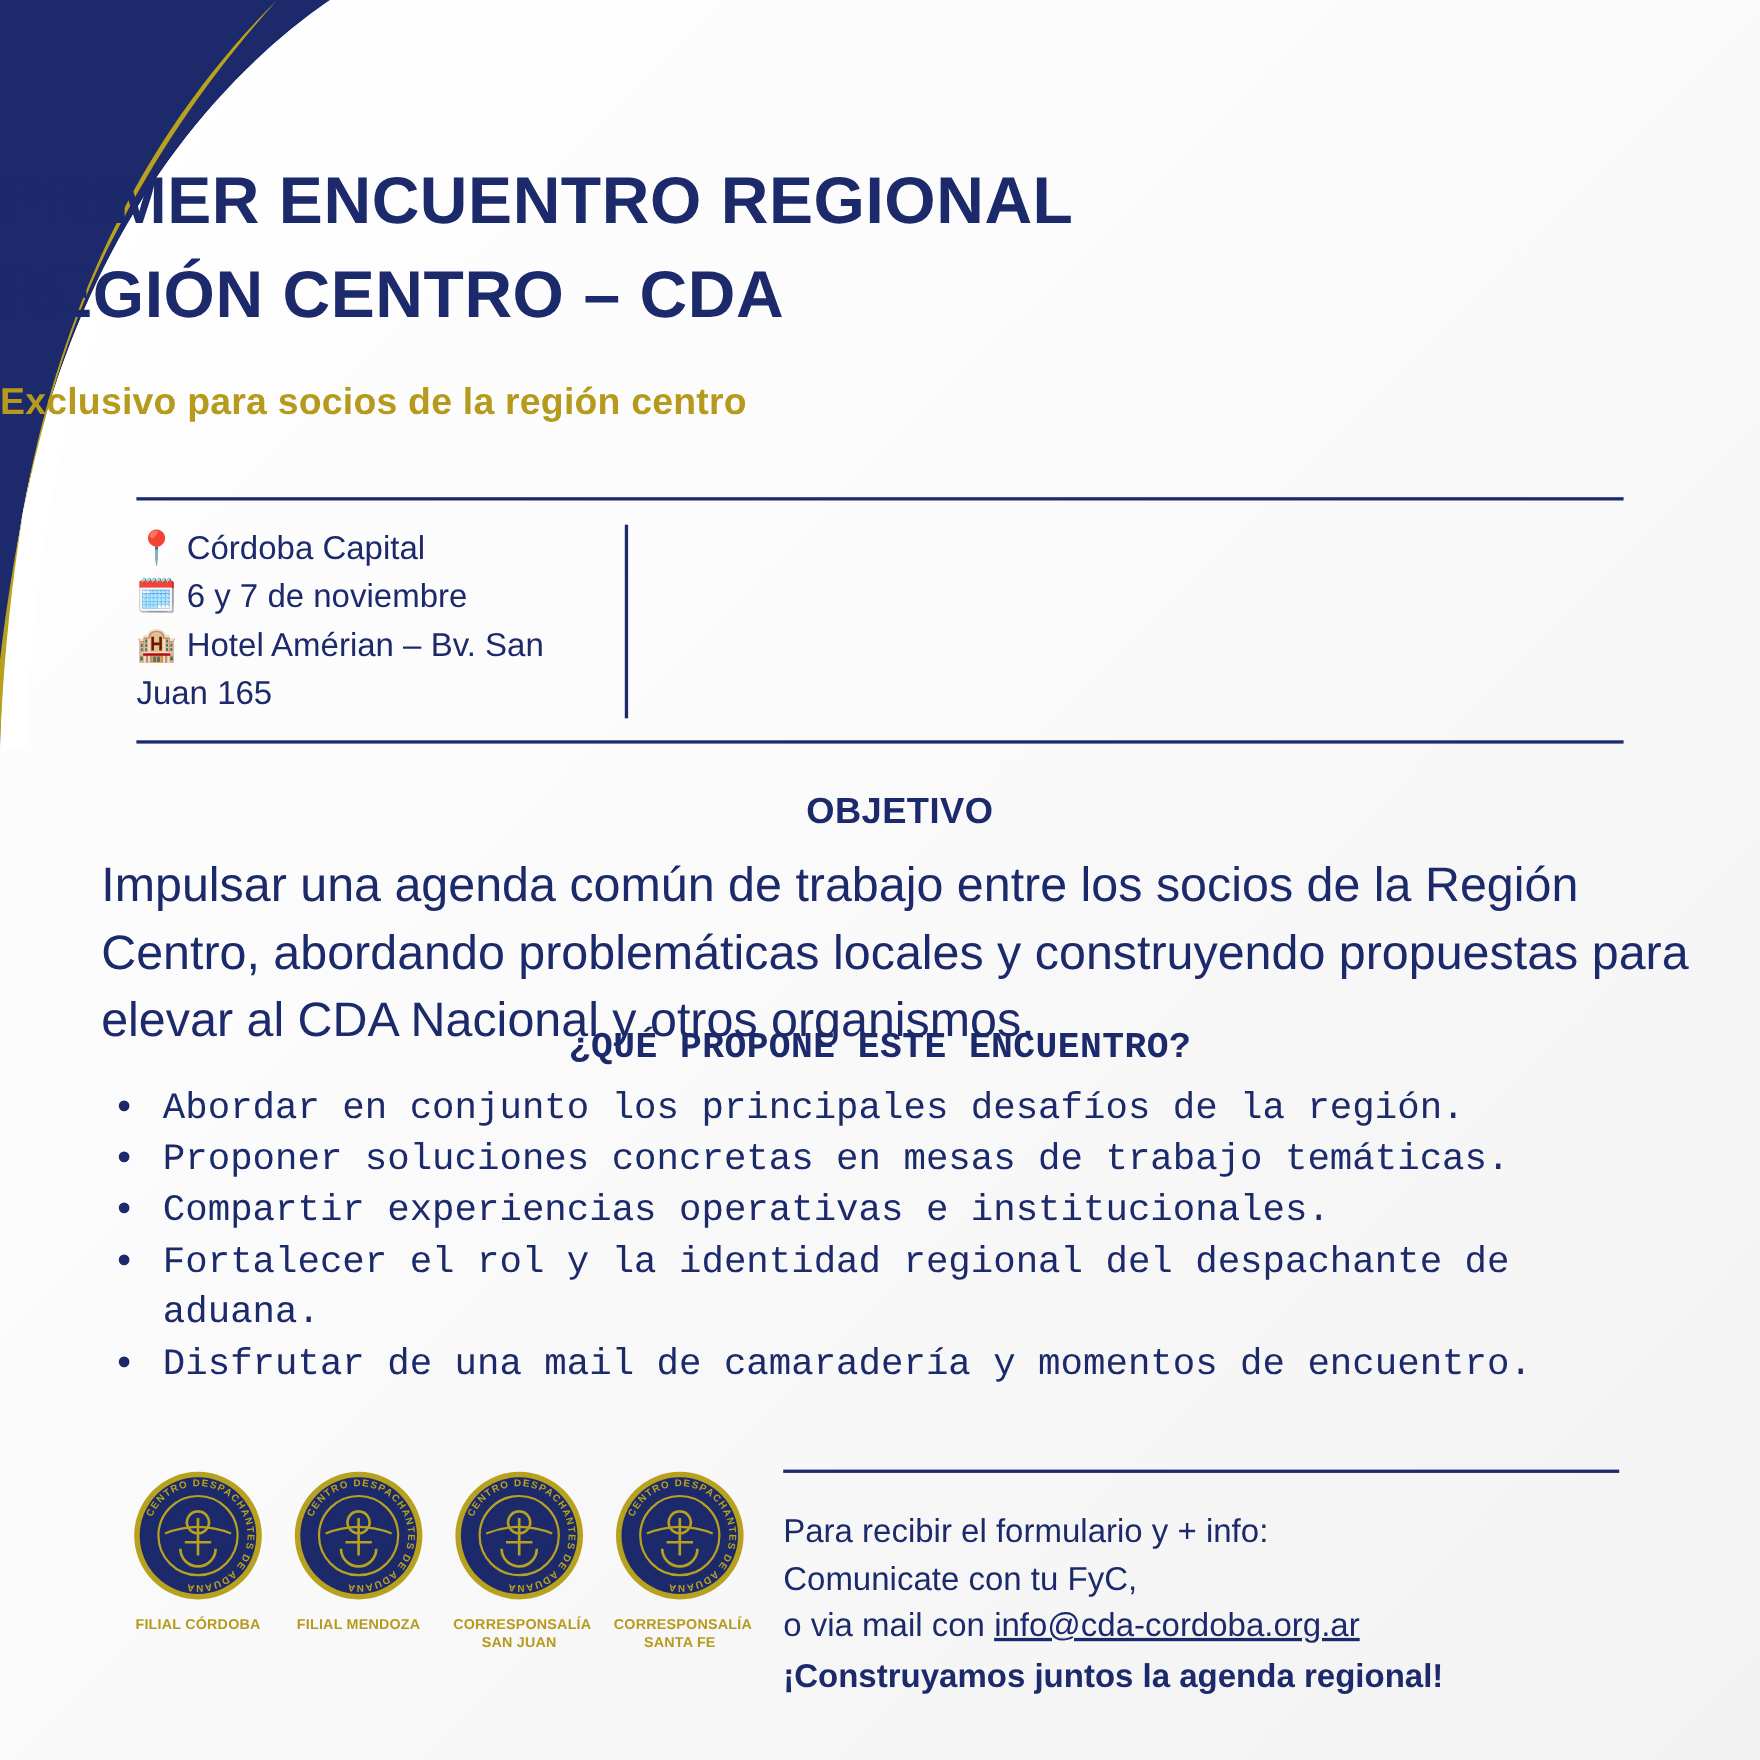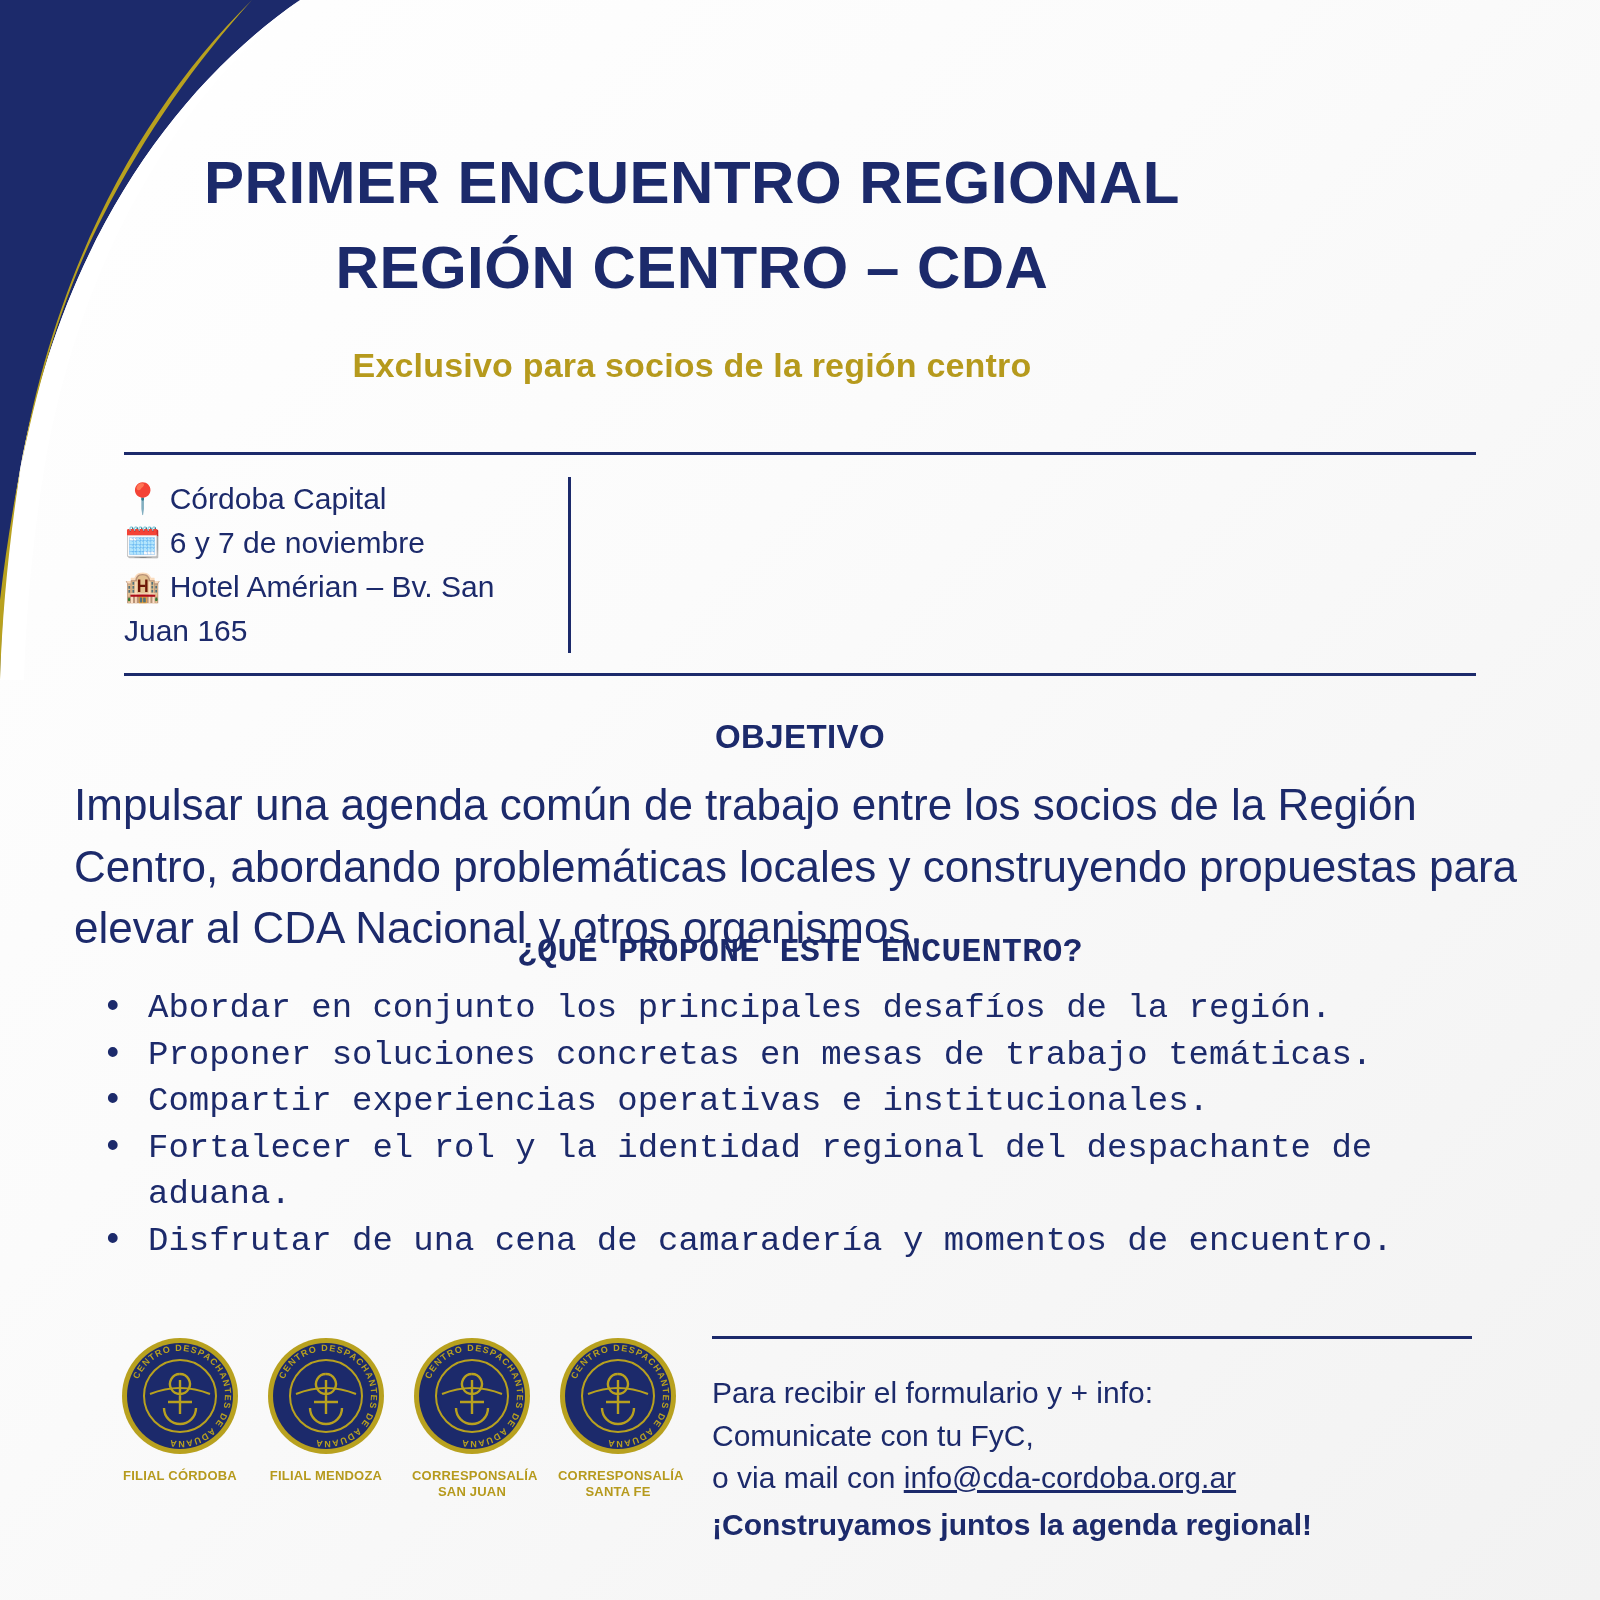--- a/index.html
+++ b/index.html
@@ -31,21 +31,20 @@
     height: 680px;
     pointer-events: none;
   }
 
   
   .header {
     position: absolute;
     top: 140px;
     left: 0;
     width: 1384px;
-    text-align: center;
   }
   .title-line {
     font-size: 60px;
     font-weight: bold;
     color: #1c2a6b;
     letter-spacing: 0.5px;
     line-height: 1.42;
     margin: 0;
   }
   .subtitle {
@@ -101,21 +100,21 @@
   .section-heading {
     text-align: center;
     font-size: 33px;
     font-weight: bold;
     color: #1c2a6b;
     letter-spacing: 0.4px;
   }
   .objective {
     position: absolute;
     top: 718px;
-    left: 74px;
+    left: 92px;
     width: 1452px;
   }
   .objective-body {
     margin-top: 18px;
     font-size: 44px;
     line-height: 1.40;
     color: #1c2a6b;
     text-align: left;
   }
 
@@ -233,21 +232,21 @@
     <div class="objective-body">Impulsar una agenda común de trabajo entre los socios de la Región Centro, abordando problemáticas locales y construyendo propuestas para elevar al CDA Nacional y otros organismos.</div>
   </div>
 
   <div class="proposals">
     <div class="section-heading">¿QUÉ PROPONE ESTE ENCUENTRO?</div>
     <ul>
       <li>Abordar en conjunto los principales desafíos de la región.</li>
       <li>Proponer soluciones concretas en mesas de trabajo temáticas.</li>
       <li>Compartir experiencias operativas e institucionales.</li>
       <li>Fortalecer el rol y la identidad regional del despachante de aduana.</li>
-      <li>Disfrutar de una cena de camaradería y momentos de encuentro.</li>
+      <li>Disfrutar de una mail de camaradería y momentos de encuentro.</li>
     </ul>
   </div>
 
   <div class="logos">
 
     <div class="logo-item">
       <svg width="120" height="120" viewBox="0 0 120 120" xmlns="http://www.w3.org/2000/svg">
         <circle cx="60" cy="60" r="58" fill="#b8a11f"></circle>
         <circle cx="60" cy="60" r="53" fill="#1c2a6b"></circle>
         <circle cx="60" cy="60" r="36" fill="none" stroke="#b8a11f" stroke-width="2"></circle>

